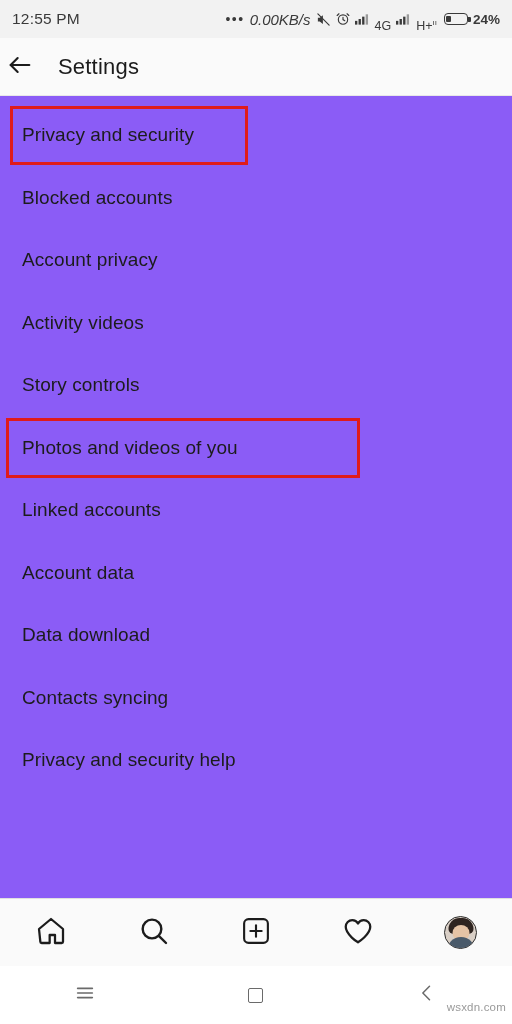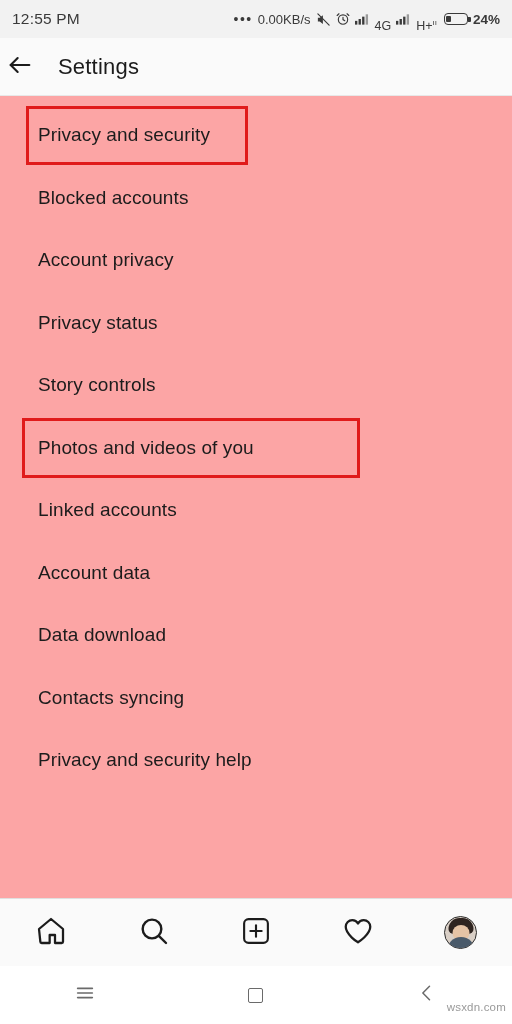--- a/index.html
+++ b/index.html
@@ -31,21 +31,21 @@
   .status-left { font-size: 15.5px; letter-spacing: .2px; color: #3a3a3a; }
   .status-right {
     margin-left: auto;
     display: flex;
     align-items: center;
     gap: 5px;
     font-size: 13.5px;
     color: #3a3a3a;
   }
   .dots { letter-spacing: 1.5px; font-size: 14px; line-height: 1; }
-  .kb { font-size: 13px; }
+  .kb { font-size: 15px; font-style: italic; }
   .ico { display: inline-flex; align-items: center; justify-content: center; }
   .net-label { font-size: 12.5px; font-weight: 400; margin-top: 14px; }
   .net-sup { font-size: 8px; vertical-align: super; }
   .batt {
     display: inline-flex; align-items: center;
     width: 24px; height: 12px;
     border: 1.5px solid #3a3a3a;
     border-radius: 4px;
     position: relative;
     margin-left: 2px;
@@ -75,25 +75,24 @@
   .app-title {
     font-size: 22px;
     color: #1c1c1c;
     margin-left: 18px;
     letter-spacing: .2px;
   }
 
   
   .list {
     flex: 1 1 auto;
-    background: #fca5a5;
+    background: #8b5cf6;
     padding-top: 8px;
     overflow: hidden;
     position: relative;
-    padding-left: 16px;
   }
   .row {
     height: 62.5px;
     display: flex;
     align-items: center;
     padding: 0 22px;
     font-size: 19px;
     color: #1c1c1c;
     position: relative;
   }
@@ -250,21 +249,21 @@
     <div class="row highlight-box hl-a">
       <span class="row-label">Privacy and security</span>
     </div>
     <div class="row">
       <span class="row-label">Blocked accounts</span>
     </div>
     <div class="row">
       <span class="row-label">Account privacy</span>
     </div>
     <div class="row">
-      <span class="row-label">Privacy status</span>
+      <span class="row-label">Activity videos</span>
     </div>
     <div class="row">
       <span class="row-label">Story controls</span>
     </div>
     <div class="row highlight-box hl-b">
       <span class="row-label">Photos and videos of you</span>
     </div>
     <div class="row">
       <span class="row-label">Linked accounts</span>
     </div>

